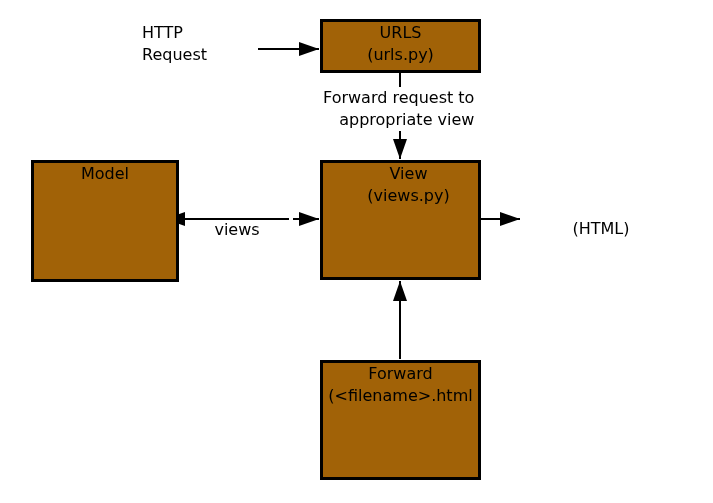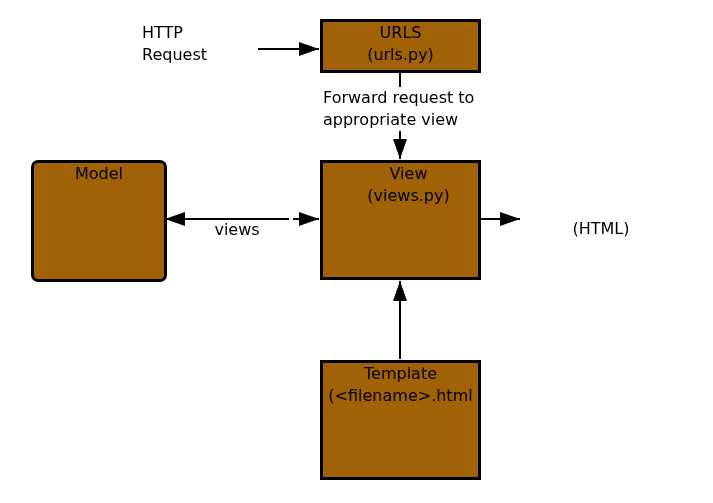--- a/index.html
+++ b/index.html
@@ -31,35 +31,35 @@
     background: #a16207;
     display: flex;
     flex-direction: column;
     align-items: center;
     justify-content: flex-start;
     text-align: center;
     z-index: 2;
   }
   .box span { display: block; }
   #urls-box     { left: 320px; top: 19px;  width: 161px; height: 54px;  }
-  #model-box    { left: 31px;  top: 160px; width: 136px; height: 122px; border-radius: 7px; }
+  #model-box    { left: 31px;  top: 160px; width: 148px; height: 122px; }
   #view-box     { left: 320px; top: 160px; width: 161px; height: 120px; padding-left: 16px; }
   #template-box { left: 320px; top: 360px; width: 161px; height: 120px; }
   .float-label {
     position: absolute;
     z-index: 2;
     white-space: nowrap;
   }
   #http-request-label {
     left: 142px; top: 22px; width: 100px;
     text-align: left;
   }
   #forward-label {
     left: 321px; top: 87px;
-    text-align: left;
+    text-align: right;
     background: #ffffff;
     padding: 0 2px;
   }
   #read-write-label {
     left: 187px; top: 197px; width: 100px;
     text-align: center;
   }
   #http-response-label {
     left: 521px; top: 196px; width: 160px;
     text-align: center;
@@ -92,21 +92,21 @@
   <div class="box" id="model-box">
     <span>Model</span>
   </div>
 
   <div class="box" id="view-box">
     <span>View</span>
     <span>(views.py)</span>
   </div>
 
   <div class="box" id="template-box">
-    <span>Template</span>
+    <span>Forward</span>
     <span>(&lt;filename&gt;.html</span>
   </div>
 
   <div class="float-label" id="http-request-label">
     <span>HTTP</span><br>
     <span>Request</span>
   </div>
 
   <div class="float-label" id="forward-label">
     <span>Forward request to</span><br>

